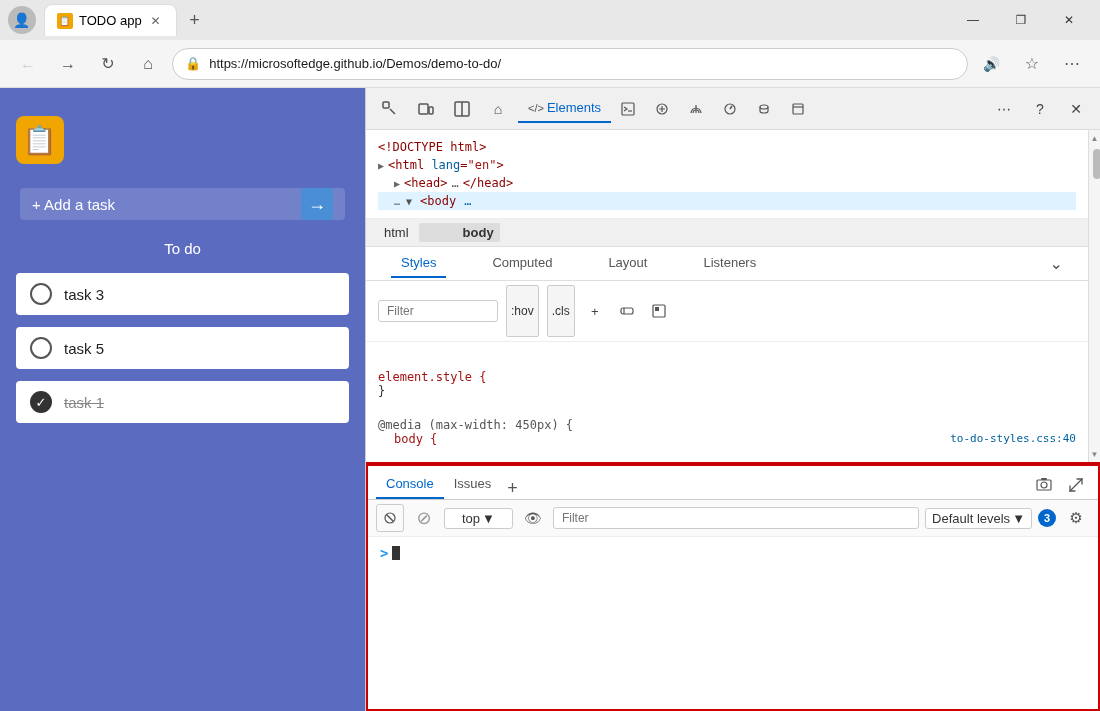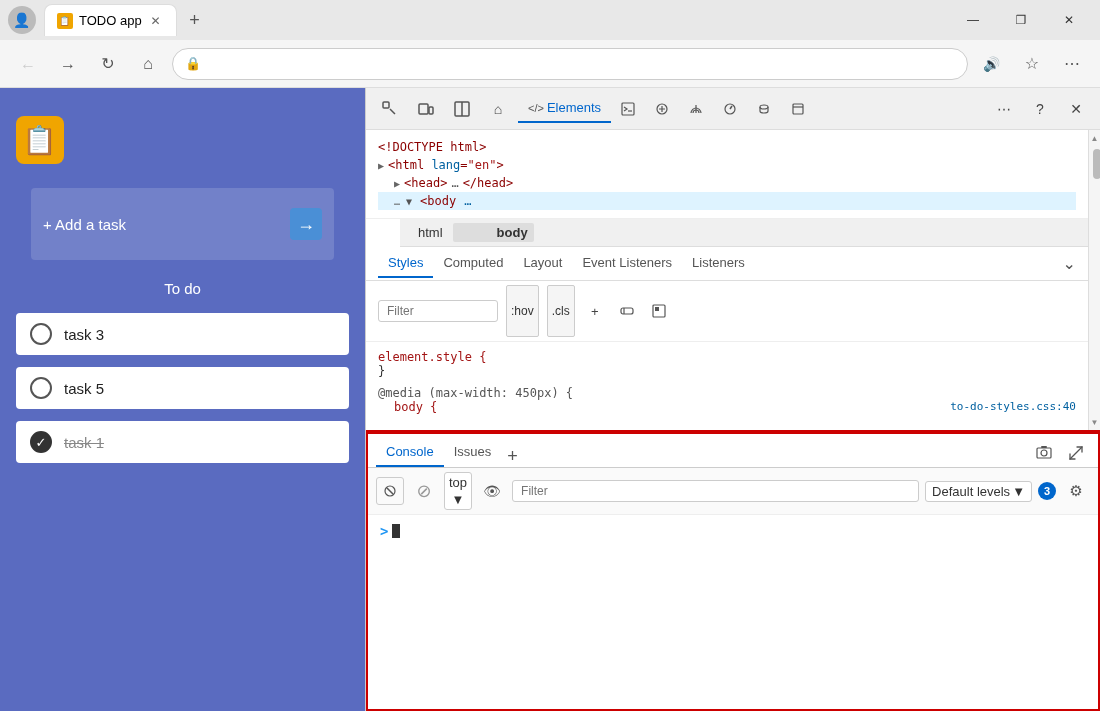--- a/index.html
+++ b/index.html
@@ -29,21 +29,21 @@
     .addr-btn { width: 32px; height: 32px; display: flex; align-items: center; justify-content: center; border-radius: 50%; cursor: pointer; color: #555; font-size: 16px; }
 
     
     .main-area { display: flex; flex: 1; overflow: hidden; }
 
     
     .todo-app { width: 365px; background: #5a6bc0; flex-shrink: 0; display: flex; flex-direction: column; padding: 20px 16px; gap: 12px; }
     .todo-header { display: flex; align-items: center; gap: 12px; padding: 8px 0; }
     .todo-icon { width: 48px; height: 48px; background: #f0a500; border-radius: 8px; display: flex; align-items: center; justify-content: center; font-size: 28px; }
     .todo-title { font-size: 32px; font-weight: 700; color: #fff; }
-    .add-task-row { display: flex; align-items: center; background: rgba(255,255,255,0.15); border-radius: 4px; padding: 20px 12px; gap: 0; margin: 4px 15px; }
+    .add-task-row { display: flex; align-items: center; background: rgba(255,255,255,0.15); border-radius: 4px; padding: 0 12px; gap: 0; margin: 4px 4px; }
     .add-task-text { color: #fff; font-size: 15px; flex: 1; }
     .add-task-btn { width: 32px; height: 32px; background: #4a8fd6; border-radius: 4px; display: flex; align-items: center; justify-content: center; color: #fff; font-size: 18px; cursor: pointer; }
     .section-label { color: #fff; font-size: 15px; text-align: center; padding: 4px 0; }
     .task-item { background: #fff; border-radius: 4px; padding: 10px 14px; display: flex; align-items: center; gap: 12px; text-align: center; }
     .task-checkbox { width: 22px; height: 22px; border: 2px solid #555; border-radius: 50%; flex-shrink: 0; display: flex; align-items: center; justify-content: center; }
     .task-checkbox.checked { background: #333; border-color: #333; color: #fff; font-size: 13px; }
     .task-text { font-size: 15px; color: #222; }
     .task-text.done { text-decoration: line-through; color: #888; }
 
     
@@ -61,58 +61,58 @@
     
     .elements-panel { background: #fff; padding: 8px 12px; font-family: monospace; font-size: 12px; color: #333; border-bottom: 1px solid #eee; }
     .elem-line { padding: 2px 0; white-space: nowrap; display: flex; align-items: center; gap: 4px; }
     .elem-tag { color: #8b0000; }
     .elem-attr { color: #0060a0; }
     .elem-val { color: #a31515; }
     .elem-expand { color: #666; cursor: pointer; font-size: 10px; }
     .elem-ellipsis { color: #555; }
 
     
-    .devtools-breadcrumb { background: #f0f0f0; border-bottom: 1px solid #ddd; padding: 4px 12px; display: flex; gap: 4px; align-items: center; font-size: 13px; margin-left: 34px; }
+    .devtools-breadcrumb { background: #f0f0f0; border-bottom: 1px solid #ddd; padding: 4px 12px; display: flex; gap: 4px; align-items: center; font-size: 13px; }
     .breadcrumb-item { color: #333; padding: 2px 6px; cursor: pointer; border-radius: 2px; }
     .breadcrumb-item.active { background: #ddd; font-weight: 600; padding-left: 44px; }
 
     
-    .devtools-subtabs { background: #fff; border-bottom: 1px solid #ddd; display: flex; align-items: center; padding: 0 12px; height: 34px; }
+    .devtools-subtabs { background: #fff; border-bottom: 1px solid #ddd; display: flex; align-items: center; padding: 0 25px; height: 34px; gap: 36px; }
     .devtools-subtab { font-size: 13px; color: #555; padding: 6px 10px; cursor: pointer; border-bottom: 2px solid transparent; }
     .devtools-subtab.active { color: #0066cc; border-bottom: 2px solid #0066cc; }
     .devtools-subtab-more { margin-left: auto; color: #555; cursor: pointer; }
 
     
     .styles-filter-bar { display: flex; align-items: center; padding: 4px 12px; gap: 8px; border-bottom: 1px solid #eee; background: #fff; }
     .styles-filter-input { border: 1px solid #ccc; border-radius: 3px; padding: 3px 8px; font-size: 12px; width: 120px; }
     .styles-pseudo-btn { font-size: 12px; color: #333; cursor: pointer; padding: 18px 4px; border: 1px solid #ccc; border-radius: 2px; background: #f5f5f5; }
     .styles-tool-btn { width: 24px; height: 24px; display: flex; align-items: center; justify-content: center; cursor: pointer; color: #444; font-size: 13px; }
 
     
     .css-rules { padding: 8px 12px; font-family: monospace; font-size: 12px; color: #333; flex: 1; overflow-y: auto; }
-    .css-rule { margin-bottom: 8px; }
+    .css-rule { margin-bottom: 8px; margin-top: 20px; }
     .css-selector { color: #a31515; }
     .css-brace { color: #333; }
     .media-query { color: #555; text-align: center; }
     .rule-source { margin-left: auto; color: #0060a0; font-size: 11px; cursor: pointer; float: right; }
     .css-rule-line { display: flex; }
 
     
     .console-tabs-bar { background: #fff; border-bottom: 1px solid #ccc; display: flex; align-items: flex-end; padding: 0 8px; height: 36px; border-top: 2px solid #cc0000; }
     .console-tab { font-size: 13px; color: #555; padding: 6px 10px; cursor: pointer; border-bottom: 2px solid transparent; }
     .console-tab.active { color: #0066cc; border-bottom: 2px solid #0066cc; }
     .console-add-btn { font-size: 18px; color: #555; cursor: pointer; padding: 0 6px; }
     .console-tools { margin-left: auto; display: flex; gap: 4px; }
     .console-tool-btn { width: 28px; height: 28px; display: flex; align-items: center; justify-content: center; cursor: pointer; color: #444; font-size: 14px; border-radius: 4px; }
 
     
     .console-toolbar { background: #fafafa; border-bottom: 1px solid #eee; display: flex; align-items: center; padding: 4px 8px; gap: 6px; }
     .console-clear-btn { width: 28px; height: 28px; display: flex; align-items: center; justify-content: center; cursor: pointer; color: #444; font-size: 14px; border: 1px solid #ccc; border-radius: 3px; }
     .console-block-btn { width: 28px; height: 28px; display: flex; align-items: center; justify-content: center; cursor: pointer; color: #999; font-size: 18px; }
-    .console-context-select { display: flex; align-items: center; gap: 2px; font-size: 13px; color: #333; cursor: pointer; padding: 2px 4px; border: 1px solid #ccc; border-radius: 3px; background: #fff; flex-direction: column; }
+    .console-context-select { display: flex; align-items: center; gap: 2px; font-size: 13px; color: #333; cursor: pointer; padding: 2px 17px; border: 1px solid #ccc; border-radius: 3px; background: #fff; }
     .console-eye-btn { width: 28px; height: 28px; display: flex; align-items: center; justify-content: center; cursor: pointer; color: #555; font-size: 14px; }
     .console-filter-input { flex: 1; border: 1px solid #ccc; border-radius: 3px; padding: 3px 8px; font-size: 12px; background: #fff; }
     .console-level-select { display: flex; align-items: center; gap: 2px; font-size: 13px; color: #333; cursor: pointer; padding: 2px 6px; border: 1px solid #ccc; border-radius: 3px; background: #fff; }
     .console-badge { background: #0066cc; color: #fff; border-radius: 50%; width: 18px; height: 18px; display: flex; align-items: center; justify-content: center; font-size: 11px; font-weight: bold; }
     .console-settings-btn { width: 28px; height: 28px; display: flex; align-items: center; justify-content: center; cursor: pointer; color: #555; font-size: 15px; }
 
     
     .console-content { flex: 1; padding: 8px 12px; font-family: monospace; font-size: 13px; color: #333; background: #fff; overflow-y: auto; }
     .console-prompt { display: flex; align-items: center; gap: 4px; }
     .console-arrow { color: #2196F3; font-weight: bold; font-size: 14px; }
@@ -153,20 +153,21 @@
     </div>
   </div>
 
   <div class="address-bar">
     <div class="nav-btn disabled">←</div>
     <div class="nav-btn">→</div>
     <div class="nav-btn">↻</div>
     <div class="nav-btn">⌂</div>
     <div class="url-bar">
       <span class="lock-icon">🔒</span>
+      <span class="url-text">https://microsoftedge.github.io/Demos/demo-to-do/</span>
     </div>
     <div class="addr-btn" style="font-size:14px;">🔊</div>
     <div class="addr-btn">☆</div>
     <div class="addr-btn">⋯</div>
   </div>
 
   <div class="main-area">
 
     <div class="todo-app">
       <div class="todo-header">
@@ -293,21 +294,20 @@
 
             <div class="devtools-breadcrumb">
               <div class="breadcrumb-item">html</div>
               <div class="breadcrumb-item active">body</div>
             </div>
 
             <div class="devtools-subtabs">
               <div class="devtools-subtab active">Styles</div>
               <div class="devtools-subtab">Computed</div>
               <div class="devtools-subtab">Layout</div>
-              <div class="devtools-subtab">Event Listeners</div>
               <div class="devtools-subtab">Listeners</div>
               <div class="devtools-subtab-more">⌄</div>
             </div>
 
             <div class="styles-filter-bar">
               <input class="styles-filter-input" type="text" placeholder="Filter" style="">
               <button class="styles-pseudo-btn">:hov</button>
               <button class="styles-pseudo-btn">.cls</button>
               <div class="styles-tool-btn">+</div>
               <div class="styles-tool-btn">

